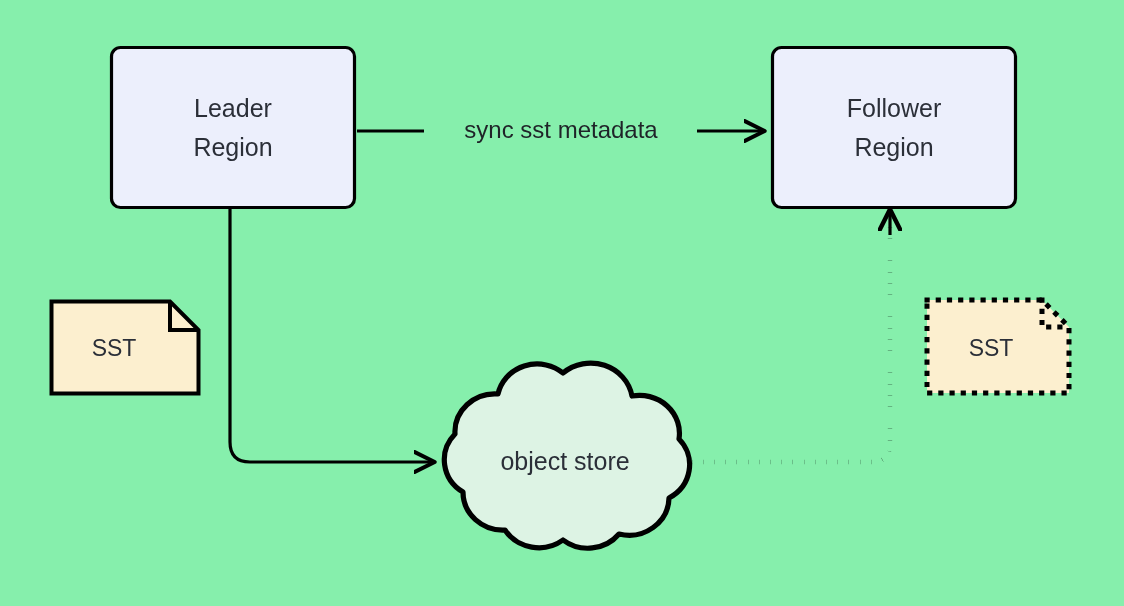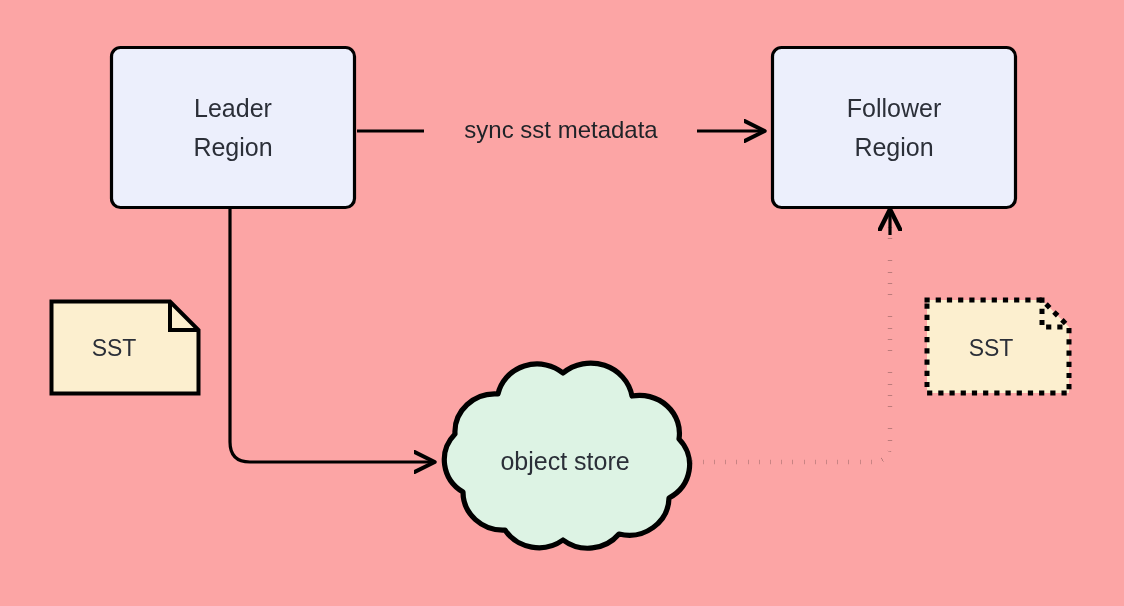--- a/index.html
+++ b/index.html
@@ -10,21 +10,21 @@
   body {
     width: 1124px;
     height: 606px;
     font-family: "Liberation Sans", "DejaVu Sans", sans-serif;
     overflow: hidden;
   }
   #diagram-root {
     position: relative;
     width: 1124px;
     height: 606px;
-    background: #fca5a5;
+    background: #86efac;
   }
   svg#diagram-canvas {
     position: absolute;
     top: 0;
     left: 0;
     width: 1124px;
     height: 606px;
     display: block;
   }
   .node-label {

